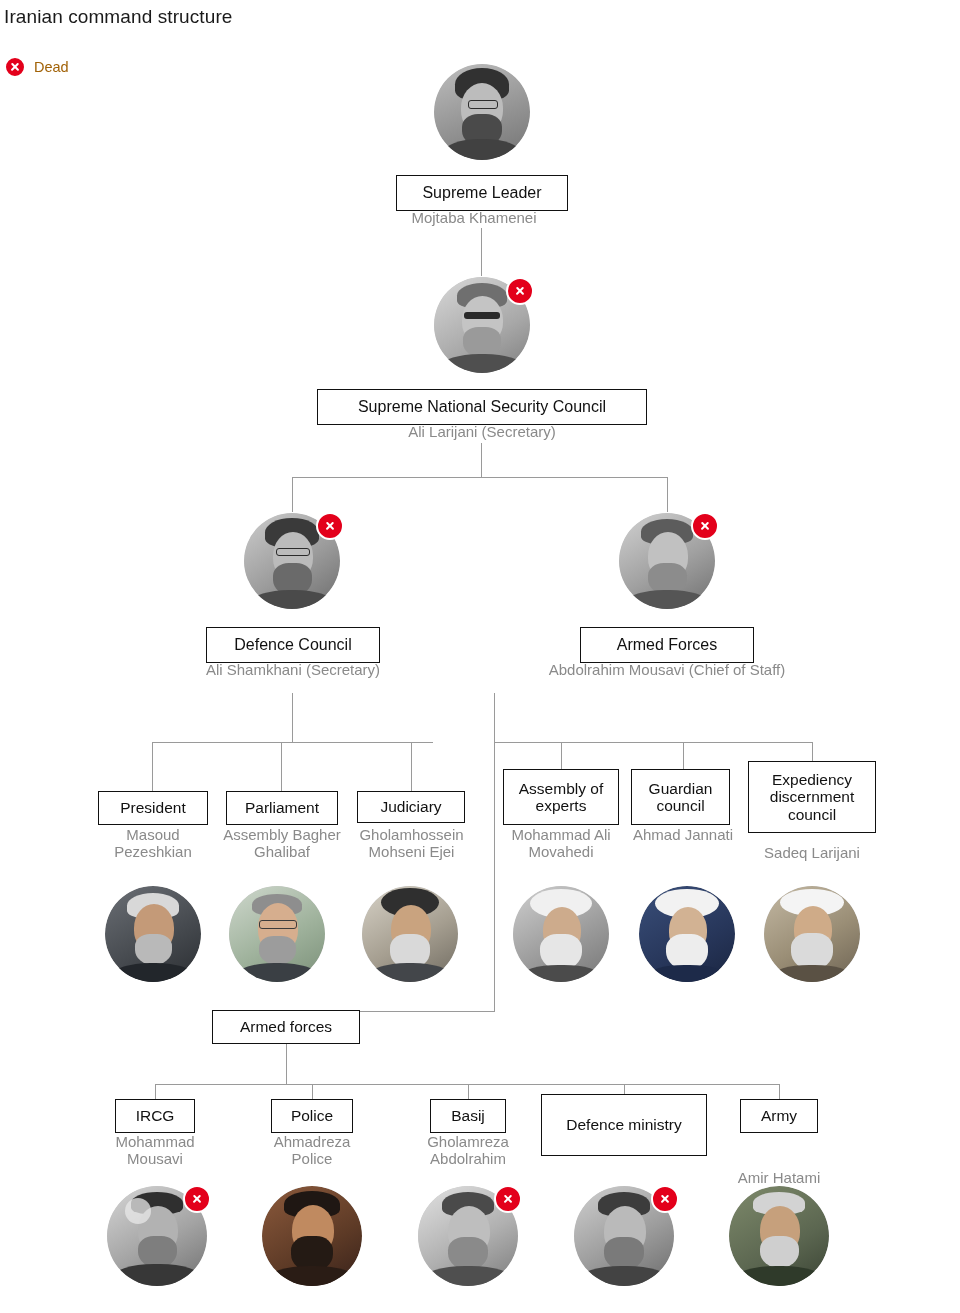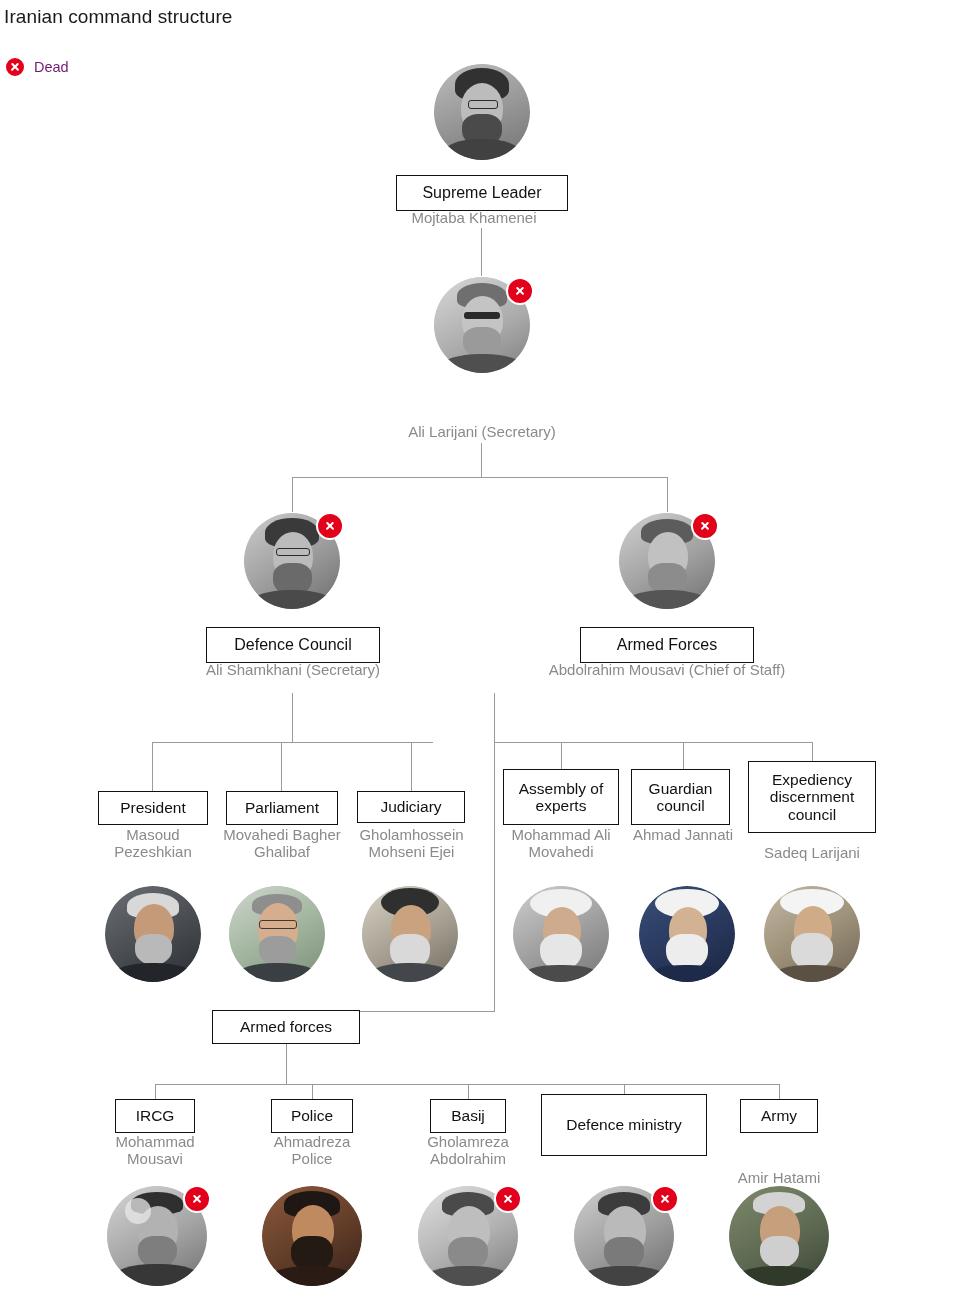--- a/index.html
+++ b/index.html
@@ -33,21 +33,21 @@
   .legend {
     position: absolute;
     left: 4px;
     top: 56px;
     display: flex;
     align-items: center;
     gap: 8px;
   }
   .legend-label {
     font-size: 14.5px;
-    color: #701a75;
+    color: #a16207;
   }
 
   
   .dead-badge {
     width: 22px;
     height: 22px;
     border-radius: 50%;
     background: #e3001b;
     border: 2px solid #ffffff;
     box-sizing: border-box;
@@ -203,20 +203,21 @@
 
   <div class="photo gray" style="left:434px; top:277px; width:96px; height:96px;">
     <div class="inner" style="background:linear-gradient(150deg,#d9d9d9 0%,#a8a8a8 60%,#7e7e7e 100%);"></div>
     <div class="hair" style="left:24%; top:6%; width:52%; height:26%; background:#6f6f6f;"></div>
     <div class="face" style="left:29%; top:20%; width:43%; height:50%; background:#cbc3bb;"></div>
     <div class="beard" style="left:30%; top:52%; width:40%; height:32%; background:#9a9a9a;"></div>
     <div class="body" style="left:8%; top:80%; width:84%; height:28%; background:#4f4f4f;"></div>
     <div style="position:absolute; left:31%; top:36%; width:38%; height:8%; background:#2a2a2a; border-radius:3px;"></div>
   </div>
   <span class="dead-badge badge-on-photo" style="left:506px; top:277px; width:28px; height:28px;"></span>
+  <div class="box" style="left:317px; top:389px; width:330px; height:36px;">Supreme National Security Council</div>
   <div class="sub" style="left:357px; top:424px; width:250px;">Ali Larijani (Secretary)</div>
 
   <div class="photo gray" style="left:244px; top:513px; width:96px; height:96px;">
     <div class="inner" style="background:linear-gradient(145deg,#cdcdcd 0%,#9b9b9b 55%,#6c6c6c 100%);"></div>
     <div class="hair" style="left:22%; top:5%; width:56%; height:30%; background:#3a3a3a;"></div>
     <div class="face" style="left:30%; top:20%; width:42%; height:50%; background:#c4b9ae;"></div>
     <div class="beard" style="left:30%; top:52%; width:41%; height:34%; background:#6a6a6a;"></div>
     <div class="body" style="left:8%; top:80%; width:84%; height:28%; background:#4a4a4a;"></div>
     <div style="position:absolute; left:33%; top:36%; width:34%; height:7%; border:1.6px solid #2b2b2b; border-radius:3px;"></div>
   </div>
@@ -239,21 +240,21 @@
   <div class="sub" style="left:92px; top:827px; width:122px;">Masoud Pezeshkian</div>
   <div class="photo" style="left:105px; top:886px; width:96px; height:96px;">
     <div class="inner" style="background:linear-gradient(150deg,#6b6f75 0%,#44484d 60%,#2b2e32 100%);"></div>
     <div class="hair" style="left:23%; top:7%; width:54%; height:26%; background:#d8d8d8;"></div>
     <div class="face" style="left:30%; top:19%; width:42%; height:50%; background:#c49a78;"></div>
     <div class="beard" style="left:31%; top:50%; width:39%; height:32%; background:#b9b9b9;"></div>
     <div class="body" style="left:8%; top:80%; width:84%; height:28%; background:#22262b;"></div>
   </div>
 
   <div class="box small" style="left:226px; top:791px; width:112px; height:34px;">Parliament</div>
-  <div class="sub" style="left:215px; top:827px; width:134px;">Movahedi Bagher Ghalibaf</div>
+  <div class="sub" style="left:215px; top:827px; width:134px;">Assembly Bagher Ghalibaf</div>
   <div class="photo" style="left:229px; top:886px; width:96px; height:96px;">
     <div class="inner" style="background:linear-gradient(150deg,#cfd8cd 0%,#9fb29c 55%,#7a8f78 100%);"></div>
     <div class="hair" style="left:24%; top:8%; width:52%; height:22%; background:#8e8e8e;"></div>
     <div class="face" style="left:30%; top:18%; width:42%; height:52%; background:#d6ae8e;"></div>
     <div class="beard" style="left:31%; top:52%; width:39%; height:30%; background:#9c9c9c;"></div>
     <div class="body" style="left:8%; top:80%; width:84%; height:28%; background:#3a3f44;"></div>
     <div style="position:absolute; left:31%; top:35%; width:38%; height:8%; border:1.6px solid #3a3a3a; border-radius:3px;"></div>
   </div>
 
   <div class="box small" style="left:357px; top:791px; width:108px; height:32px;">Judiciary</div>

